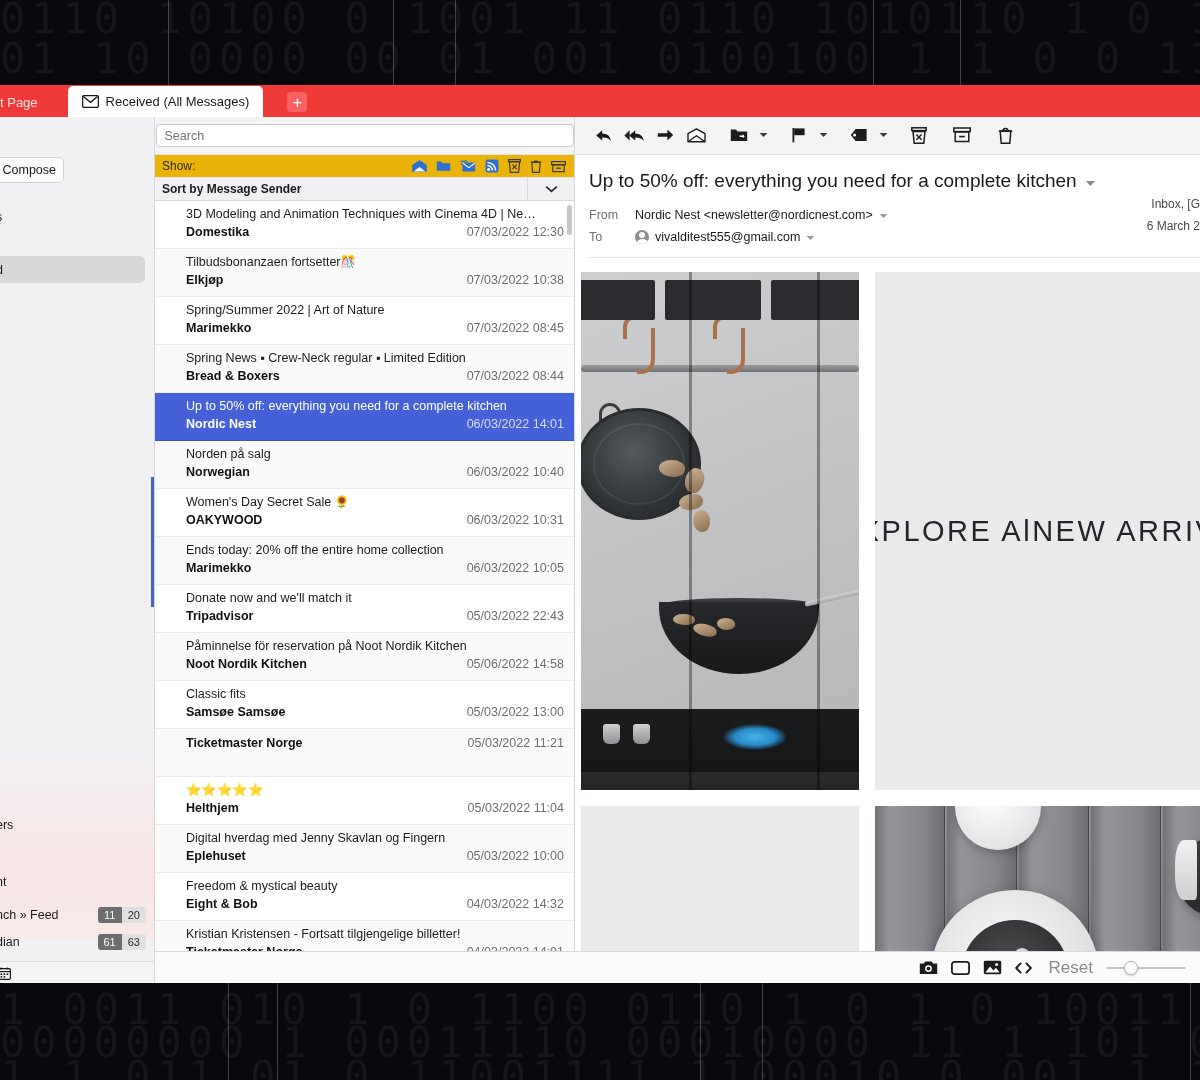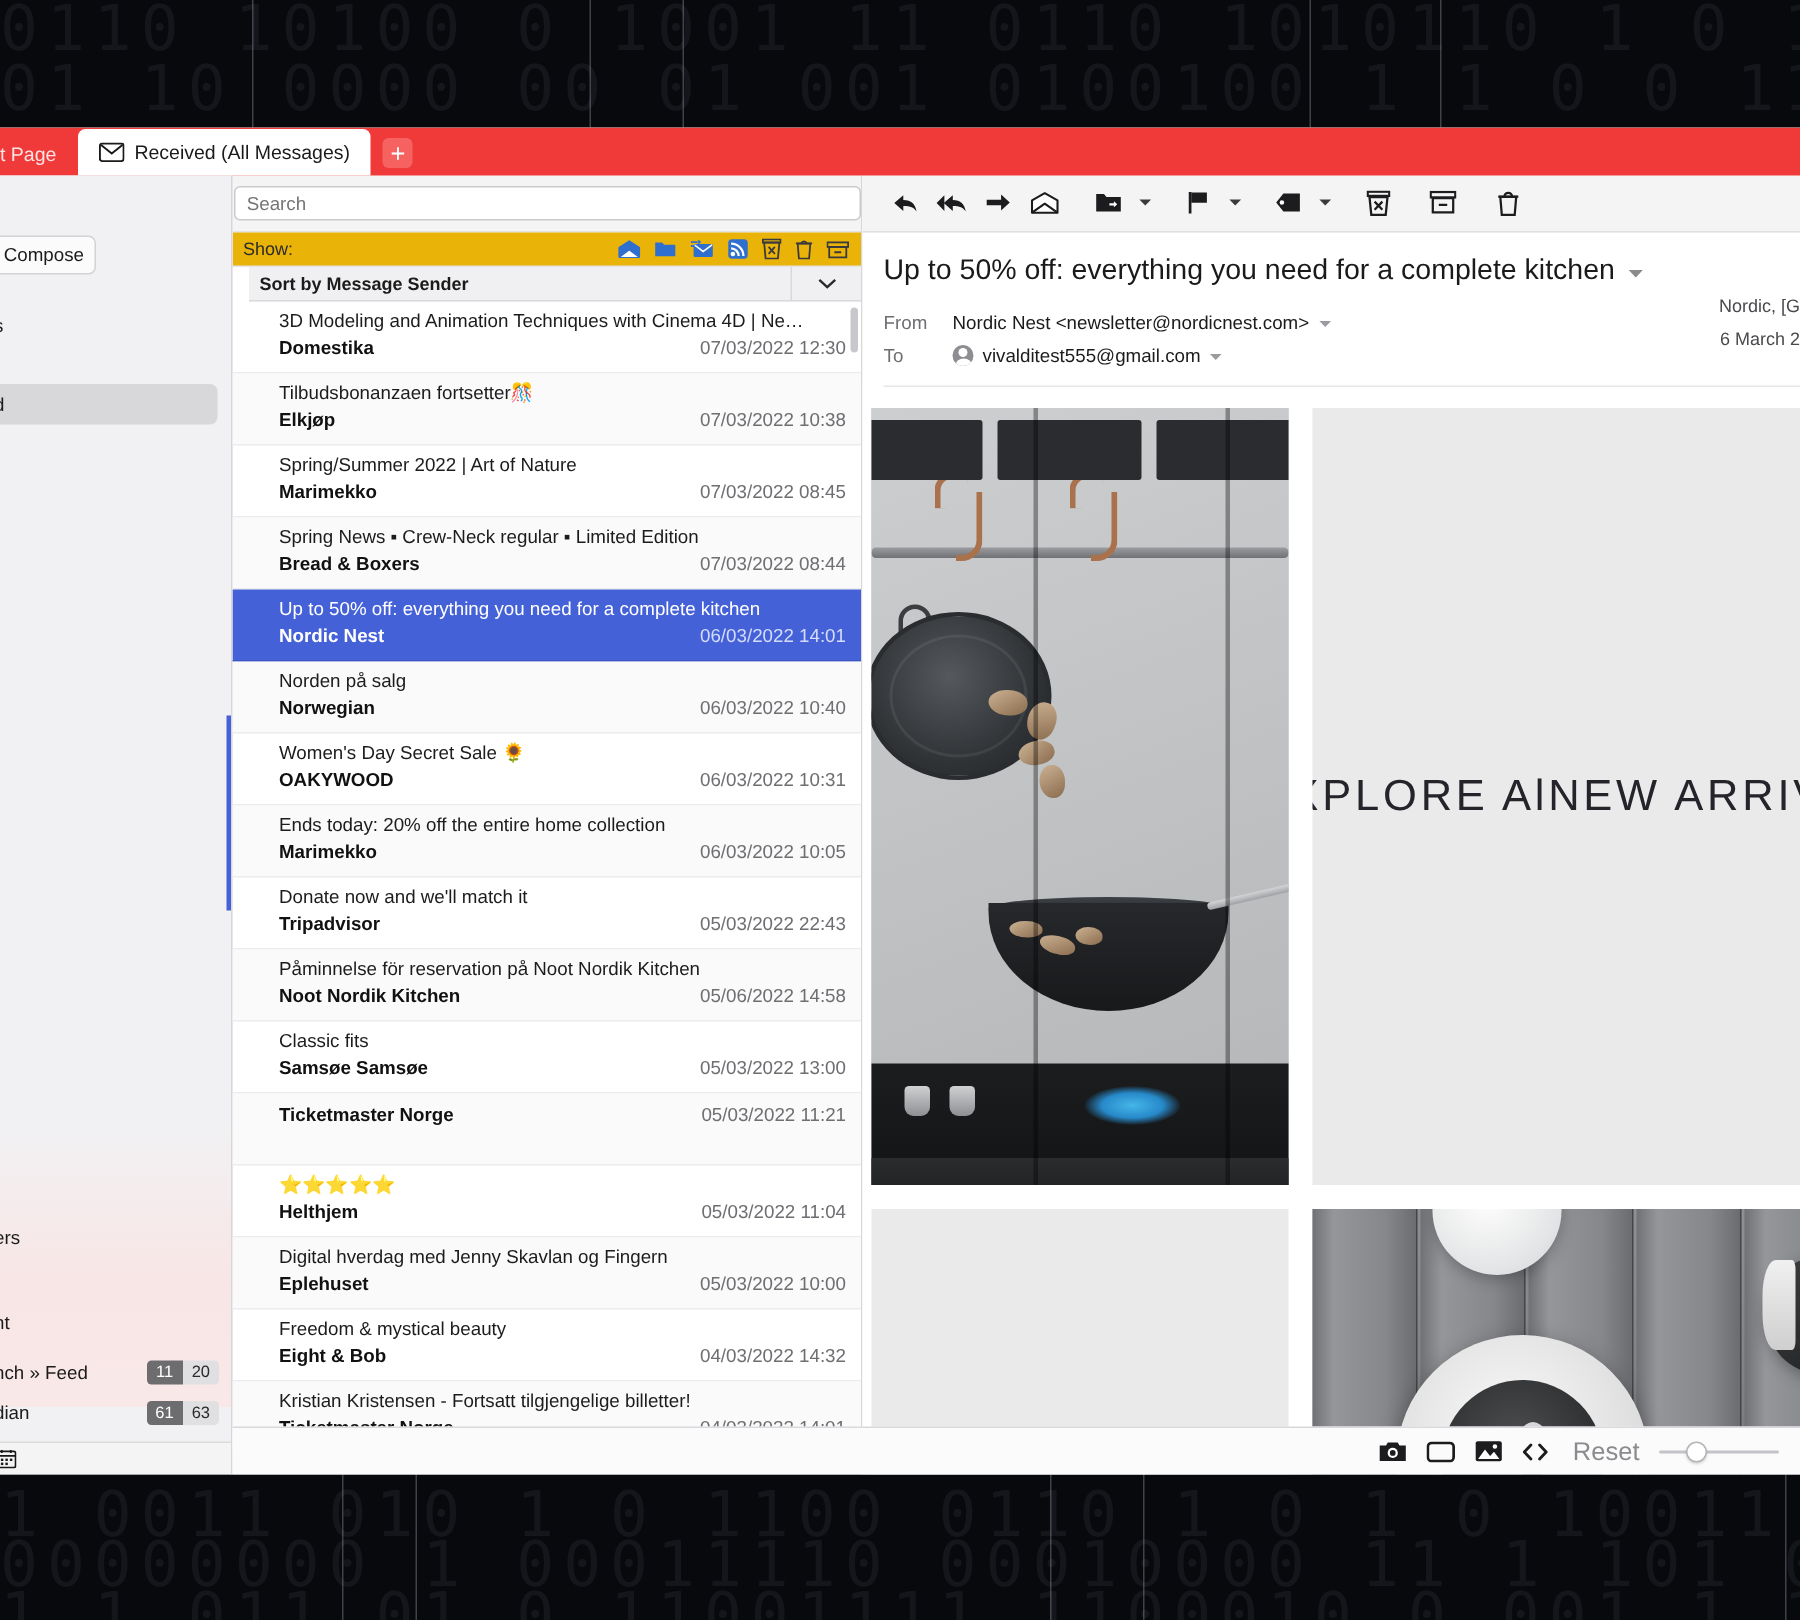--- a/index.html
+++ b/index.html
@@ -34,21 +34,21 @@
     position: absolute; left: 0; top: 85px;
     width: 1200px; height: 898px;
     background: #f4f4f5;
     overflow: hidden;
   }
 
   
   .tabbar {
     position: relative;
     height: 32px; background: #ef3a39;
-    display: flex; align-items: flex-end;
+    display: flex; align-items: flex-end; gap: 16px;
   }
   .tab {
     height: 30px; display: flex; align-items: center; gap: 7px;
     padding: 0 14px; font-size: 13px; color: #fff;
     white-space: nowrap;
   }
   .tab.partial { color: #fde3e3; padding-left: 0; }
   .tab.active {
     background: #fff; color: #1a1a1a;
     border-radius: 5px 5px 0 0; height: 31px;
@@ -141,21 +141,21 @@
     height: 23px; background: #eab308;
     border-bottom: 1px solid #e4e4e7;
     display: flex; align-items: center; padding: 0 8px 0 7px;
   }
   .show-label { font-size: 12px; color: #2b2b2b; }
   .show-icons { margin-left: auto; display: flex; align-items: center; gap: 9px; }
   .show-icons svg { display: block; }
   .sort-row {
     height: 23px; background: #f0f0f2;
     border-bottom: 1px solid #d9d9dd;
-    display: flex; align-items: center; padding-left: 7px; margin-left: 11px;
+    display: flex; align-items: center; padding-left: 7px;
   }
   .sort-label { font-size: 12px; font-weight: bold; color: #1b1b1b; }
   .sort-caret {
     margin-left: auto; width: 47px; height: 100%;
     border-left: 1px solid #d9d9dd;
     display: flex; align-items: center; justify-content: center;
   }
   .msg-scroll { flex: 1 1 auto; overflow: hidden; position: relative; }
   .msg-row {
     height: 48px; padding: 5px 10px 0 31px;
@@ -796,21 +796,21 @@
               <span>
                 <svg width="9" height="6" viewBox="0 0 9 6">
                     <path d="M0.6 1 L4.5 5 L8.4 1 Z" fill="#9a9a9f"></path>
                   </svg>
               </span>
             </span>
           </div>
         </div>
 
         <div class="hdr-right">
-          <div>Nordic, [G</div>
+          <div>Inbox, [G</div>
           <div>6 March 2</div>
         </div>
 
         <div class="hdr-rule"></div>
       </div>
 
       <div class="mail-body">
         <div class="mail-grid">
 
           <div class="cell cell-photo">

